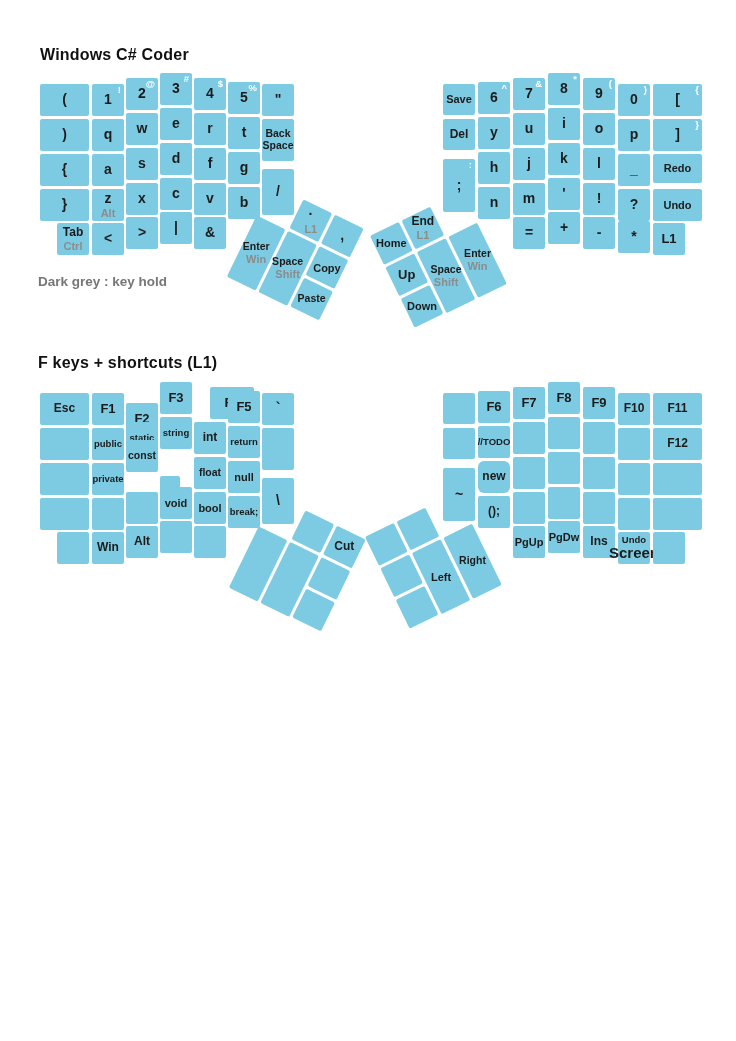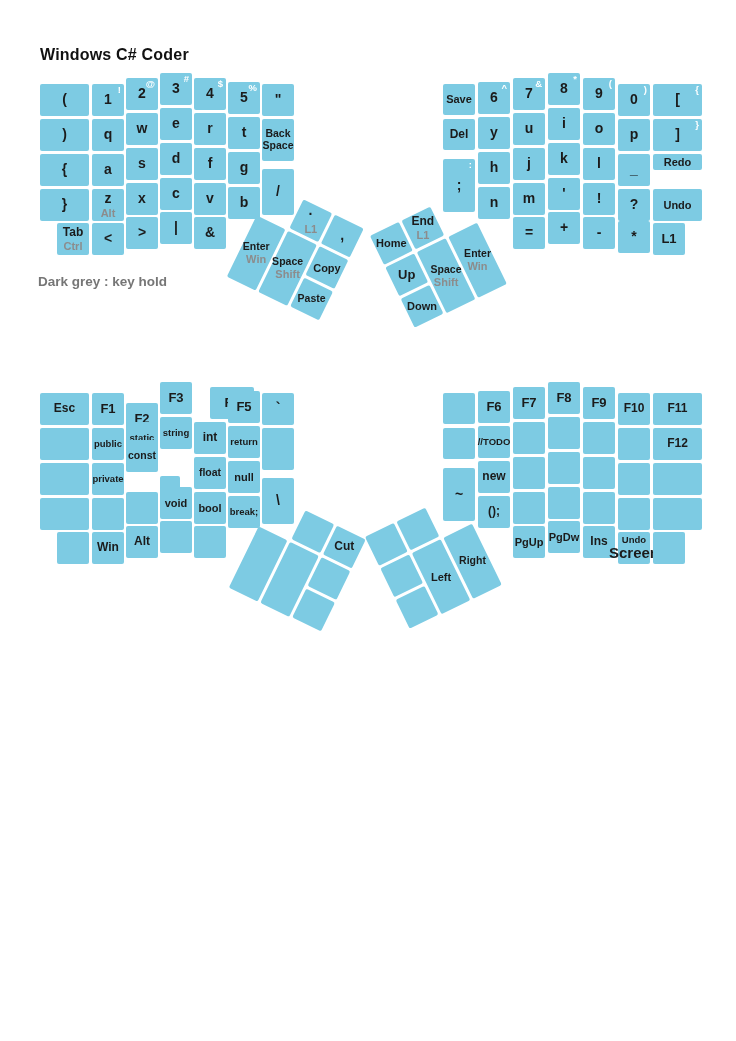--- a/index.html
+++ b/index.html
@@ -16,20 +16,21 @@
   .hold{color:var(--hold,#8c8c8c);font-size:11px;font-weight:bold;}
   .shift{position:absolute;top:0px;right:3px;color:var(--shift,#fff);font-size:9.5px;font-weight:bold;z-index:2;}
   .cluster{position:absolute;transform-origin:0 0;}
 </style>
 </head>
 <body>
 
 <div class="canvas">
   <div class="title" id="title-1" style="left:40px;top:46px;">Windows C# Coder</div>
   <div class="legend">Dark grey : key hold</div>
+  <div class="title" id="title-2" style="left:38px;top:354px;">F keys + shortcuts (L1)</div>
   <div id="board">
       <div class="key" style="left: 40px; top: 84px; width: 49px; height: 32px;">
         <div class="lbl">
           <span class="line" style="font-size: 14px;">(</span>
         </div>
       </div>
       <div class="key" style="left: 92px; top: 84px; width: 32px; height: 32px;">
         <span class="shift">!</span>
         <div class="lbl">
           <span class="line" style="font-size: 14px;">1</span>
@@ -293,21 +294,21 @@
       <div class="key" style="left: 583px; top: 148px; width: 32px; height: 32px;">
         <div class="lbl">
           <span class="line" style="font-size: 14px;">l</span>
         </div>
       </div>
       <div class="key" style="left: 618px; top: 154px; width: 32px; height: 32px;">
         <div class="lbl">
           <span class="line" style="font-size: 14px;">_</span>
         </div>
       </div>
-      <div class="key" style="left: 653px; top: 154px; width: 49px; height: 16px;">
+      <div class="key" style="left: 653px; top: 154px; width: 49px; height: 29px;">
         <div class="lbl">
           <span class="line" style="font-size: 11px;">Redo</span>
         </div>
       </div>
       <div class="key" style="left: 478px; top: 187px; width: 32px; height: 32px;">
         <div class="lbl">
           <span class="line" style="font-size: 14px;">n</span>
         </div>
       </div>
       <div class="key" style="left: 513px; top: 183px; width: 32px; height: 32px;">
@@ -598,21 +599,21 @@
       <div class="key" style="left: 653px; top: 428px; width: 49px; height: 32px;">
         <div class="lbl">
           <span class="line" style="font-size: 12px;">F12</span>
         </div>
       </div>
       <div class="key" style="left: 443px; top: 468px; width: 32px; height: 53px;">
         <div class="lbl">
           <span class="line" style="font-size: 14px;">~</span>
         </div>
       </div>
-      <div class="key" style="left: 478px; top: 461px; width: 32px; height: 32px;">
+      <div class="key" style="left: 478px; top: 461px; width: 32px; height: 32px; border-radius: 6px;">
         <div class="lbl">
           <span class="line" style="font-size: 12px;">new</span>
         </div>
       </div>
       <div class="key" style="left: 513px; top: 457px; width: 32px; height: 32px;"></div>
       <div class="key" style="left: 548px; top: 452px; width: 32px; height: 32px;"></div>
       <div class="key" style="left: 583px; top: 457px; width: 32px; height: 32px;"></div>
       <div class="key" style="left: 618px; top: 463px; width: 32px; height: 32px;"></div>
       <div class="key" style="left: 653px; top: 463px; width: 49px; height: 32px;"></div>
       <div class="key" style="left: 478px; top: 496px; width: 32px; height: 32px;">

